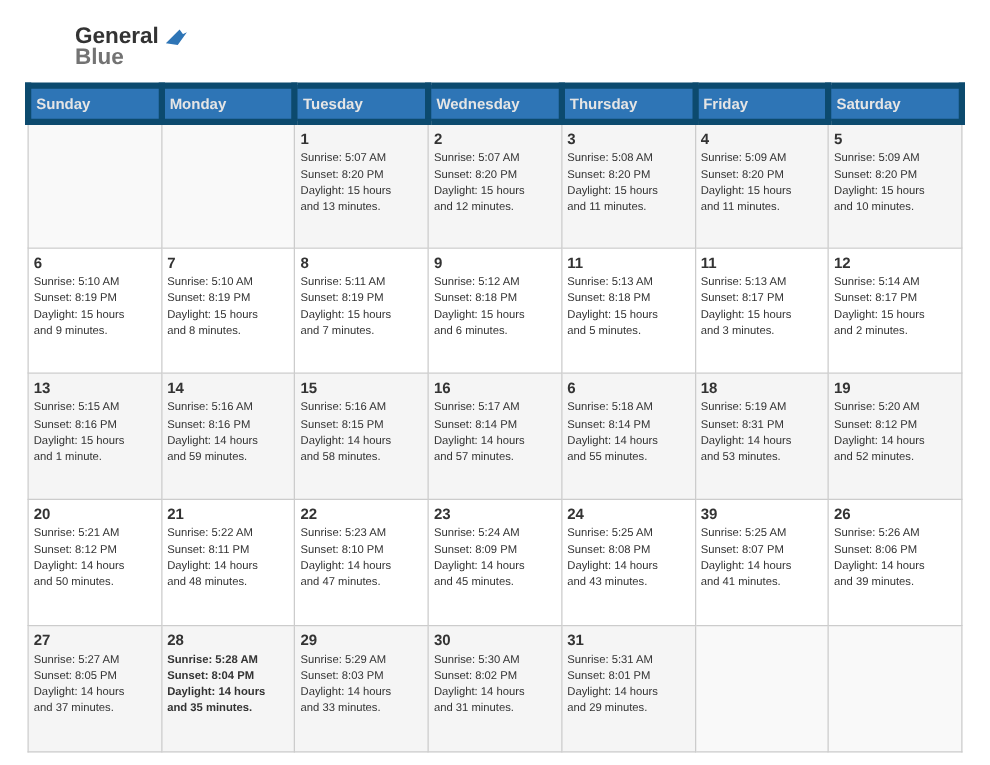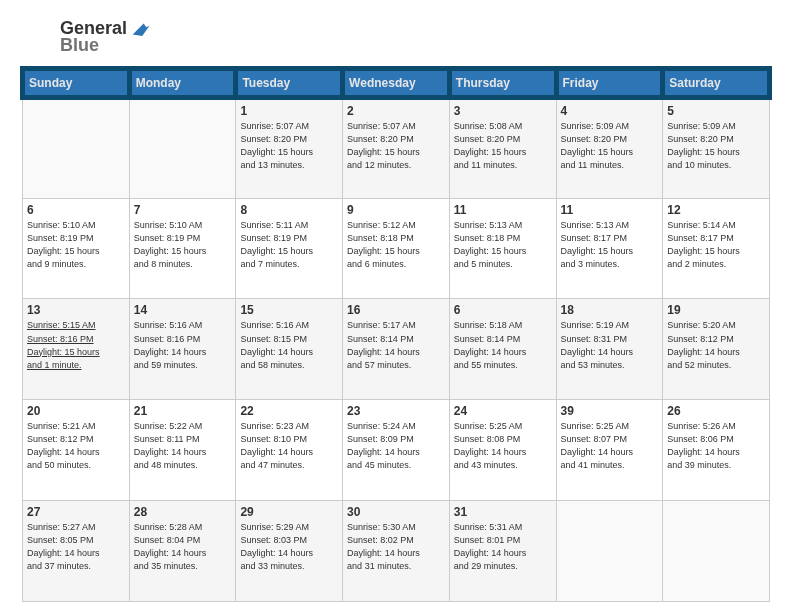--- a/index.html
+++ b/index.html
@@ -221,21 +221,21 @@
             <span class="day-number">12</span>
             <div class="day-info" style="white-space: pre-line;">Sunrise: 5:14 AM
 Sunset: 8:17 PM
 Daylight: 15 hours
 and 2 minutes.</div>
           </td>
         </tr>
         <tr>
           <td>
             <span class="day-number">13</span>
-            <div class="day-info" style="white-space: pre-line; text-decoration: underline;">Sunrise: 5:15 AM
+            <div class="day-info" style="white-space: pre-line;">Sunrise: 5:15 AM
 Sunset: 8:16 PM
 Daylight: 15 hours
 and 1 minute.</div>
           </td>
           <td>
             <span class="day-number">14</span>
             <div class="day-info" style="white-space: pre-line;">Sunrise: 5:16 AM
 Sunset: 8:16 PM
 Daylight: 14 hours
 and 59 minutes.</div>
@@ -330,21 +330,21 @@
         <tr>
           <td>
             <span class="day-number">27</span>
             <div class="day-info" style="white-space: pre-line;">Sunrise: 5:27 AM
 Sunset: 8:05 PM
 Daylight: 14 hours
 and 37 minutes.</div>
           </td>
           <td>
             <span class="day-number">28</span>
-            <div class="day-info" style="white-space: pre-line;">Sunrise: 5:28 AM
+            <div class="day-info" style="white-space: pre-line; font-weight: bold;">Sunrise: 5:28 AM
 Sunset: 8:04 PM
 Daylight: 14 hours
 and 35 minutes.</div>
           </td>
           <td>
             <span class="day-number">29</span>
             <div class="day-info" style="white-space: pre-line;">Sunrise: 5:29 AM
 Sunset: 8:03 PM
 Daylight: 14 hours
 and 33 minutes.</div>

